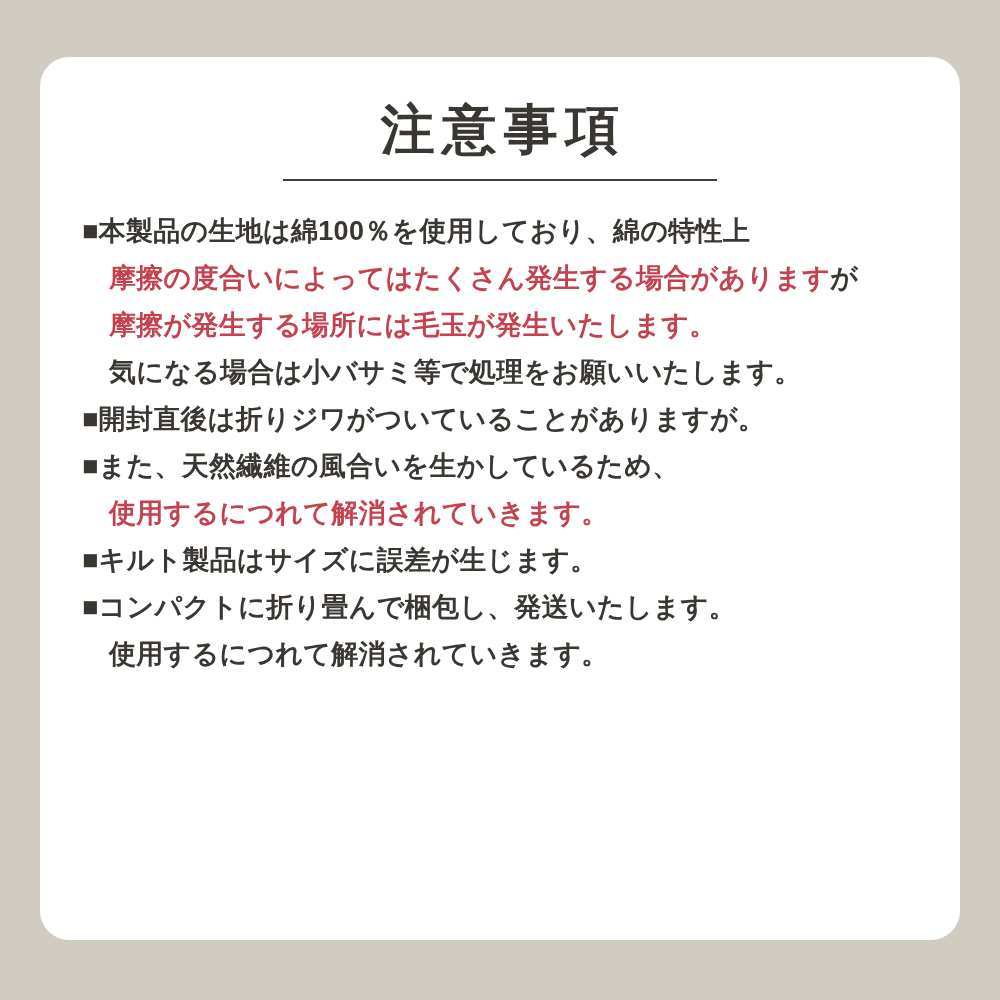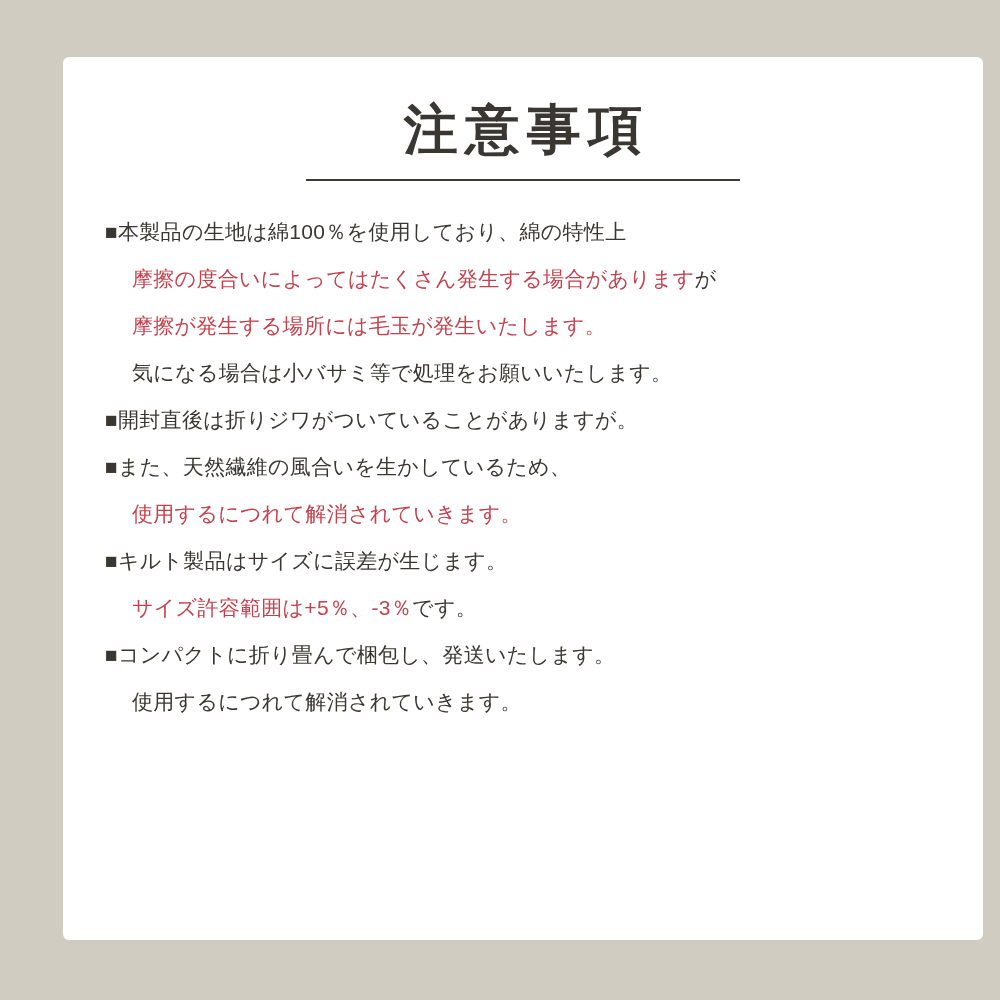--- a/index.html
+++ b/index.html
@@ -17,23 +17,22 @@
     height: 1000px;
     background: var(--bg, #d1ccc2);
   }
   .card {
     position: absolute;
     left: 40px;
     top: 57px;
     width: 920px;
     height: 883px;
     background: var(--card, #ffffff);
-    border-radius: 6px;
+    border-radius: 29px;
     box-sizing: border-box;
-    margin-left: 23px;
   }
   .title {
     margin-top: 41px;
     text-align: center;
     font-size: 54px;
     line-height: 62px;
     font-weight: 700;
     letter-spacing: 0.14em;
     text-indent: 0.14em;
     color: var(--dark, #3a3733);
@@ -43,23 +42,23 @@
     height: 2px;
     margin: 19px auto 0 auto;
     background: var(--divider, #3f3b38);
   }
   .notice-body {
     margin-top: 27px;
     padding-left: 42px;
     padding-right: 30px;
   }
   .line {
-    font-size: 21px;
+    font-size: 27px;
     line-height: 47px;
-    font-weight: 400;
+    font-weight: 700;
     letter-spacing: 0.3px;
     white-space: nowrap;
     color: var(--dark, #3a3733);
   }
   .line.indent {
     padding-left: 27px;
   }
   .seg-dark { color: var(--dark, #3a3733); }
   .seg-red  { color: var(--red, #c4424e); }
 </style>
@@ -72,18 +71,17 @@
     <div class="divider"></div>
     <div class="notice-body">
         <div class="line"><span class="seg-dark">■本製品の生地は綿100％を使用しており、綿の特性上</span></div>
         <div class="line indent"><span class="seg-red">摩擦の度合いによってはたくさん発生する場合があります</span><span class="seg-dark">が</span></div>
         <div class="line indent"><span class="seg-red">摩擦が発生する場所には毛玉が発生いたします。</span></div>
         <div class="line indent"><span class="seg-dark">気になる場合は小バサミ等で処理をお願いいたします。</span></div>
         <div class="line"><span class="seg-dark">■開封直後は折りジワがついていることがありますが。</span></div>
         <div class="line"><span class="seg-dark">■また、天然繊維の風合いを生かしているため、</span></div>
         <div class="line indent"><span class="seg-red">使用するにつれて解消されていきます。</span></div>
         <div class="line"><span class="seg-dark">■キルト製品はサイズに誤差が生じます。</span></div>
-        <div class="line indent"><span class="seg-red">サイズ許容範囲は+5％、-3％</span><span class="seg-dark">です。</span></div>
         <div class="line"><span class="seg-dark">■コンパクトに折り畳んで梱包し、発送いたします。</span></div>
         <div class="line indent"><span class="seg-dark">使用するにつれて解消されていきます。</span></div>
       </div>
   </div>
 </div>
 
 </body></html>

